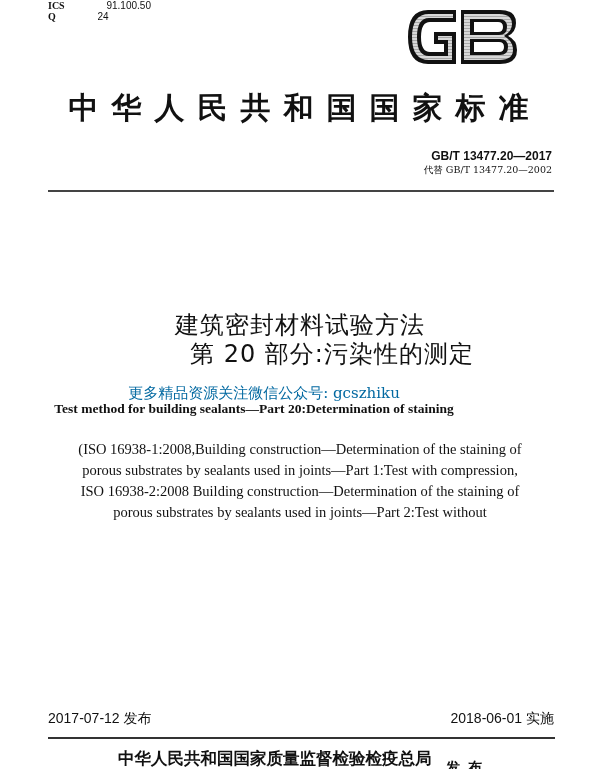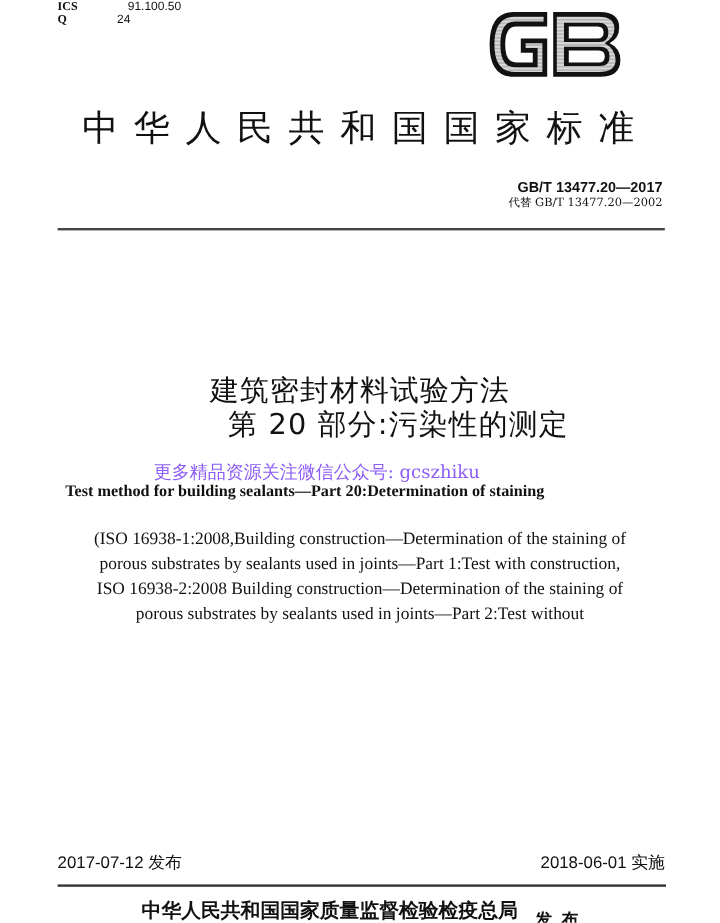--- a/index.html
+++ b/index.html
@@ -2,29 +2,29 @@
 <html><head>
   <meta charset="utf-8">
   <style>
     html, body { margin: 0; padding: 0; background: #ffffff; }
     body { width: 600px; height: 769px; position: relative; overflow: hidden; color: #111; font-family: "DejaVu Serif", serif; }
     .abs { position: absolute; }
     .ics { left: 48px; top: 0px; font-family: "Liberation Sans", sans-serif; font-size: 10px; line-height: 11px; font-weight: bold; }
     .ics .lbl { font-family: "Liberation Serif", serif; font-weight: bold; }
     .ics .val { font-weight: normal; font-family: "Liberation Sans", sans-serif; padding-left: 39px; }
     .logo { left: 404px; top: 6px; width: 116px; height: 62px; }
-    .national { left: 0; width: 600px; top: 88px; text-align: center; font-family: "DejaVu Sans", sans-serif; font-weight: normal; font-size: 30px; letter-spacing: 13px; line-height: 40px; padding-left: 10px; box-sizing: border-box; }
+    .national { left: 0; width: 600px; top: 88px; text-align: center; font-family: "DejaVu Sans", sans-serif; font-weight: bold; font-size: 30px; letter-spacing: 13px; line-height: 40px; padding-left: 10px; box-sizing: border-box; }
     .stdno { right: 48px; top: 148px; text-align: right; }
     .stdno .main { font-family: "Liberation Sans", sans-serif; font-weight: bold; font-size: 12px; line-height: 16px; }
     .stdno .rep { font-family: "DejaVu Serif", serif; font-size: 9.5px; line-height: 12px; }
     .rule1 { left: 48px; top: 190px; width: 506px; height: 2px; background: #444; }
     .title-cn { left: 0; width: 600px; text-align: center; font-family: "DejaVu Sans", sans-serif; font-size: 24px; line-height: 30px; }
     .t1 { top: 310px; letter-spacing: 1px; }
     .t2 { top: 339px; letter-spacing: 1px; padding-left: 32px; }
-    .promo { left: 0; width: 528px; top: 384px; text-align: center; color: #8b5cf6; font-family: "DejaVu Serif", serif; font-size: 15px; line-height: 18px; }
+    .promo { left: 0; width: 528px; top: 384px; text-align: center; color: #0369a1; font-family: "DejaVu Serif", serif; font-size: 15px; line-height: 18px; }
     .title-en { left: 0; width: 508px; top: 401px; text-align: center; font-family: "Liberation Serif", serif; font-weight: bold; font-size: 13.5px; line-height: 16px; }
     .iso { left: 0; width: 600px; top: 439px; text-align: center; font-family: "Liberation Serif", serif; font-size: 14.5px; line-height: 21px; }
     .iso div { white-space: nowrap; }
     .dates { left: 48px; top: 709px; width: 506px; font-family: "Liberation Sans", sans-serif; font-size: 14px; line-height: 18px; }
     .dates .pub { position: absolute; left: 0; top: 0; }
     .dates .eff { position: absolute; right: 0; top: 0; }
     .rule2 { left: 48px; top: 737px; width: 507px; height: 2px; background: #333; }
     .issuer { left: 118px; top: 748px; font-family: "DejaVu Sans", sans-serif; font-weight: bold; font-size: 16.5px; line-height: 22px; letter-spacing: 0px; white-space: nowrap; }
     .issued { left: 446px; top: 758px; font-family: "DejaVu Sans", sans-serif; font-weight: bold; font-size: 14px; line-height: 18px; letter-spacing: 8px; white-space: nowrap; }
   </style>
@@ -64,21 +64,21 @@
 
 <div class="abs title-cn t1">建筑密封材料试验方法</div>
 <div class="abs title-cn t2">第 20 部分:污染性的测定</div>
 
 <div class="abs promo">更多精品资源关注微信公众号: gcszhiku</div>
 
 <div class="abs title-en">Test method for building sealants—Part 20:Determination of staining</div>
 
 <div class="abs iso">
   <div>(ISO 16938-1:2008,Building construction—Determination of the staining of</div>
-  <div>porous substrates by sealants used in joints—Part 1:Test with construction,</div>
+  <div>porous substrates by sealants used in joints—Part 1:Test with compression,</div>
   <div>ISO 16938-2:2008 Building construction—Determination of the staining of</div>
   <div>porous substrates by sealants used in joints—Part 2:Test without</div>
 </div>
 
 <div class="abs dates">
   <span class="pub">2017-07-12 发布</span>
   <span class="eff">2018-06-01 实施</span>
 </div>
 
 <div class="abs rule2"></div>

